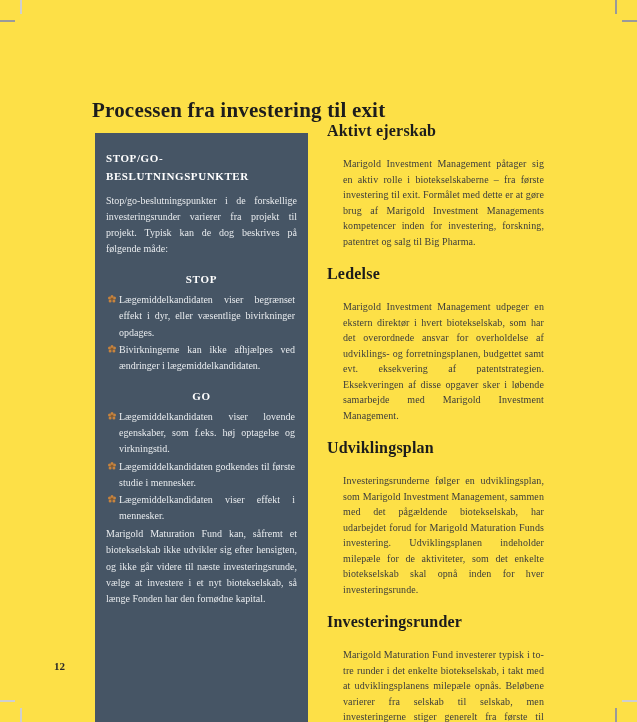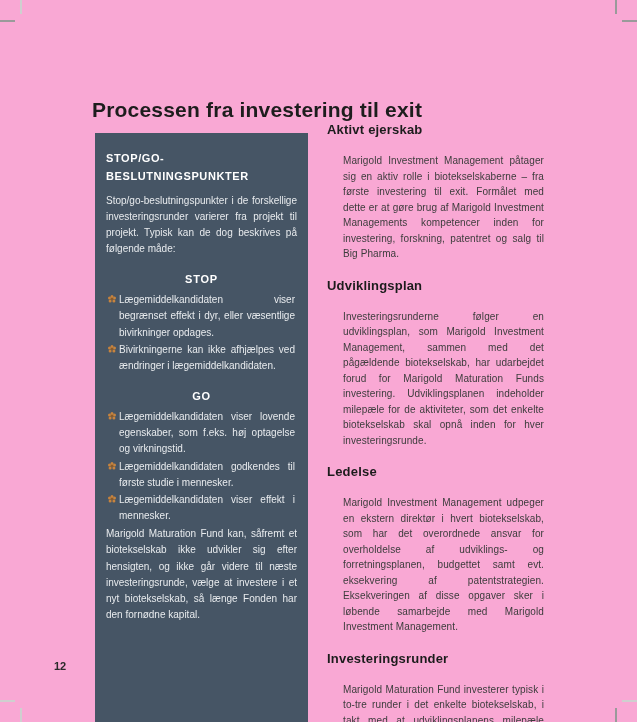--- a/index.html
+++ b/index.html
@@ -1,20 +1,20 @@
 <!DOCTYPE html>
 <html><head>
 <meta charset="utf-8">
 <style>
   html,body{margin:0;padding:0;background:#ffffff;}
   .page{
     position:relative;
     width:637px;height:722px;
-    background:#f9a8d4;
-    font-family:Liberation Sans, sans-serif;
+    background:#fde047;
+    font-family:Liberation Serif, serif;
     overflow:hidden;
   }
   
   .crop{position:absolute;background:#9a9a9a;}
   .crop.light{background:#cfcfcf;}
   .crop.v{width:2px;height:14px;}
   .crop.h{width:15px;height:2px;}
 
   .doc-title{
     position:absolute;left:92px;top:84px;width:480px;
@@ -39,21 +39,21 @@
   }
   .bullet-list{list-style:none;margin:2px;padding:0;}
   .bullet-list li{position:relative;padding-left:11px;margin:0 0 1px 0;}
   .bullet-list .flower{position:absolute;left:0;top:3px;width:8px;height:8px;}
   .closing{margin-top:13px;}
 
   
   .main-col{position:absolute;left:327px;top:122px;width:233px;}
   .section{margin:0 0 14px 0;}
   .section h3{
-    font-size:13px;font-weight:700;color:#1c1c1c;margin:0 0 5px 0;
+    font-size:16px;font-weight:700;color:#1c1c1c;margin:0 0 5px 0;
     letter-spacing:.2px;
   }
   .section p{
     font-size:10px;color:#3c3c3c;line-height:1.55;margin:16px;
     text-align:justify;letter-spacing:.1px;
   }
 
   .page-number{
     position:absolute;left:54px;top:660px;
     font-size:11px;font-weight:700;color:#2a2a2a;
@@ -154,26 +154,26 @@
 
     <p>Marigold Maturation Fund kan, såfremt et biotekselskab ikke udvikler sig efter hensigten, og ikke går videre til næste investeringsrunde, vælge at investere i et nyt biotekselskab, så længe Fonden har den fornødne kapital.</p>
   </aside>
 
   <main class="main-col">
     <section class="section">
       <h3>Aktivt ejerskab</h3>
       <p>Marigold Investment Management påtager sig en aktiv rolle i biotekselskaberne – fra første investering til exit. Formålet med dette er at gøre brug af Marigold Investment Managements kompetencer inden for investering, forskning, patentret og salg til Big Pharma.</p>
     </section>
     <section class="section">
+      <h3>Ledelse</h3>
+      <p>Marigold Investment Management udpeger en ekstern direktør i hvert biotekselskab, som har det overordnede ansvar for overholdelse af udviklings- og forretningsplanen, budgettet samt evt. eksekvering af patentstrategien. Eksekveringen af disse opgaver sker i løbende samarbejde med Marigold Investment Management.</p>
+    </section>
+    <section class="section">
       <h3>Udviklingsplan</h3>
       <p>Investeringsrunderne følger en udviklingsplan, som Marigold Investment Management, sammen med det pågældende biotekselskab, har udarbejdet forud for Marigold Maturation Funds investering. Udviklingsplanen indeholder milepæle for de aktiviteter, som det enkelte biotekselskab skal opnå inden for hver investeringsrunde.</p>
-    </section>
-    <section class="section">
-      <h3>Ledelse</h3>
-      <p>Marigold Investment Management udpeger en ekstern direktør i hvert biotekselskab, som har det overordnede ansvar for overholdelse af udviklings- og forretningsplanen, budgettet samt evt. eksekvering af patentstrategien. Eksekveringen af disse opgaver sker i løbende samarbejde med Marigold Investment Management.</p>
     </section>
     <section class="section">
       <h3>Investeringsrunder</h3>
       <p>Marigold Maturation Fund investerer typisk i to-tre runder i det enkelte biotekselskab, i takt med at udviklingsplanens milepæle opnås. Beløbene varierer fra selskab til selskab, men investeringerne stiger generelt fra første til anden til tredje runde.</p>
     </section>
     <section class="section">
       <h3>Potentiel køber</h3>
       <p>De potentielle købere til biotekselskaberne i Marigold Maturation Fund er selskaber inden for Big Pharma. Begrebet “Big Pharma” dækker over de største globale</p>
     </section>
   </main>

